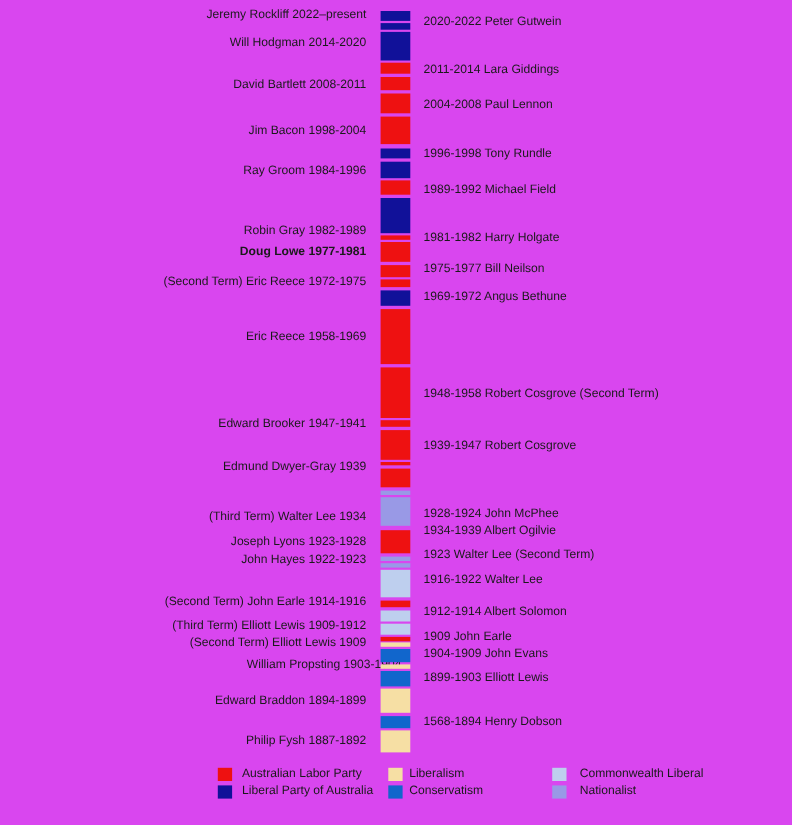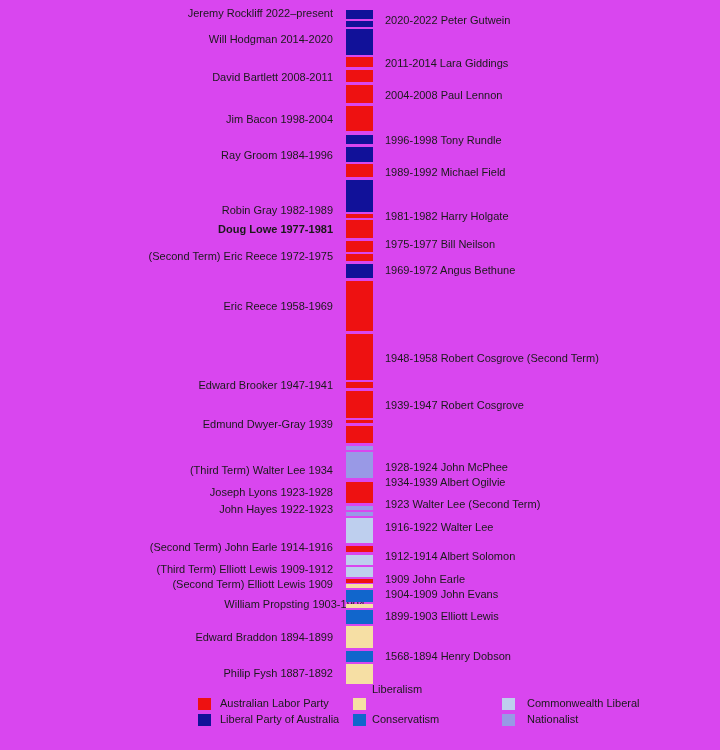--- a/index.html
+++ b/index.html
@@ -117,21 +117,21 @@
       <div class="lbl right" style="top: 588px;">1904-1909 John Evans</div>
       <div class="lbl right" style="top: 610px;">1899-1903 Elliott Lewis</div>
       <div class="lbl right" style="top: 650px;">1568-1894 Henry Dobson</div>
     </div>
   <div id="legend">
       <div class="legend-swatch" style="left: 198px; top: 698px; width: 13px; height: 12px; background: rgb(238, 17, 17);"></div>
       <div class="legend-label" style="left: 220px; top: 697px;">Australian Labor Party</div>
       <div class="legend-swatch" style="left: 198px; top: 714px; width: 13px; height: 12px; background: rgb(17, 17, 153);"></div>
       <div class="legend-label" style="left: 220px; top: 713px;">Liberal Party of Australia</div>
       <div class="legend-swatch" style="left: 353px; top: 698px; width: 13px; height: 12px; background: rgb(246, 223, 164);"></div>
-      <div class="legend-label" style="left: 372px; top: 683px;">Liberalism</div>
+      <div class="legend-label" style="left: 372px; top: 697px;">Liberalism</div>
       <div class="legend-swatch" style="left: 353px; top: 714px; width: 13px; height: 12px; background: rgb(17, 102, 204);"></div>
       <div class="legend-label" style="left: 372px; top: 713px;">Conservatism</div>
       <div class="legend-swatch" style="left: 502px; top: 698px; width: 13px; height: 12px; background: rgb(190, 207, 238);"></div>
       <div class="legend-label" style="left: 527px; top: 697px;">Commonwealth Liberal</div>
       <div class="legend-swatch" style="left: 502px; top: 714px; width: 13px; height: 12px; background: rgb(153, 153, 230);"></div>
       <div class="legend-label" style="left: 527px; top: 713px;">Nationalist</div>
     </div>
 </div>
 
 </body></html>

